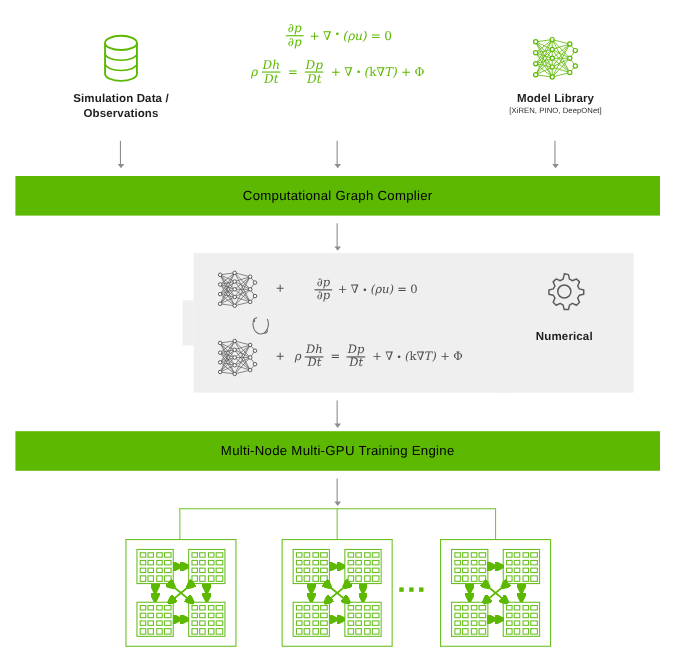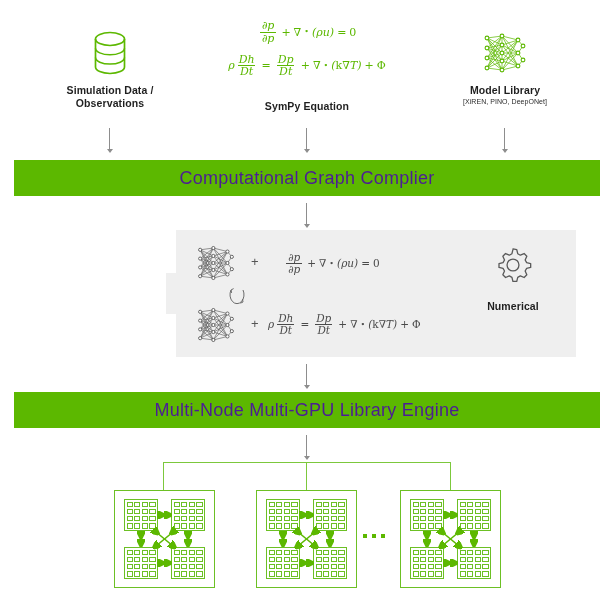--- a/index.html
+++ b/index.html
@@ -42,22 +42,22 @@
     border-left:3px solid transparent;
     border-right:3px solid transparent;
     border-top:4px solid #8d8d8d;
   }
 
   
   .greenbar{
     position:absolute;
     background:#5cb800;
     display:flex;align-items:center;justify-content:center;
-    color:#4c1d95;
-    font-size:18px;
+    color:#000000;
+    font-size:12px;
     letter-spacing:.25px;
   }
 
   
   .graypanel{position:absolute;background:#efefef;}
 
   
   .eq{
     font-family:"DejaVu Serif", serif;
     font-style:italic;
@@ -141,21 +141,20 @@
             <span class="den">Dt</span>
           </span>
         <span class="op">+</span>
         <span class="rm">∇</span>
         <span class="op" style="font-size:8px;">•</span>
         <span>(<span class="rm">k</span>∇T)</span>
         <span class="op">+</span>
         <span class="rm">Φ</span>
       </span>
     </div>
-    <div class="label" style="margin-top:16px;">SymPy Equation</div>
   </div>
 
   <div class="abs" style="left:455px;top:22px;width:100px;">
     <div style="height:62px;display:flex;align-items:center;justify-content:center;">
       <svg width="50" height="50" viewBox="0 0 50 50" aria-hidden="true">
         <g stroke="#5cb800" stroke-width="0.75" fill="none" opacity="0.95">
           <path d="M7 10 L22 8 L22 17 L22 25 L22 33 L22 42"></path>
           <path d="M7 20 L22 8 M7 20 L22 17 M7 20 L22 25 M7 20 L22 33 M7 20 L22 42"></path>
           <path d="M7 30 L22 8 M7 30 L22 17 M7 30 L22 25 M7 30 L22 33 M7 30 L22 42"></path>
           <path d="M7 40 L22 8 M7 40 L22 17 M7 40 L22 25 M7 40 L22 33 M7 40 L22 42"></path>
@@ -336,21 +335,21 @@
     </div>
     <div class="label">Numerical</div>
   </div>
 
   <div class="varrow" style="left:301px;top:364px;height:26px;">
     <div class="shaft" style="height:22px;"></div>
       <div class="head" style="top:21px;"></div>
   </div>
 
   <div class="greenbar" style="left:14px;top:392px;width:586px;height:36px;">
-    <span>Multi-Node Multi-GPU Library Engine</span>
+    <span>Multi-Node Multi-GPU Training Engine</span>
   </div>
 
   <div class="varrow" style="left:301px;top:435px;height:26px;">
     <div class="shaft" style="height:22px;"></div>
       <div class="head" style="top:21px;"></div>
   </div>
 
   <div class="abs" style="left:0;top:462px;width:614px;height:130px;">
 
     <div class="gline" style="left:163px;top:0px;width:288px;height:1.3px;"></div>

